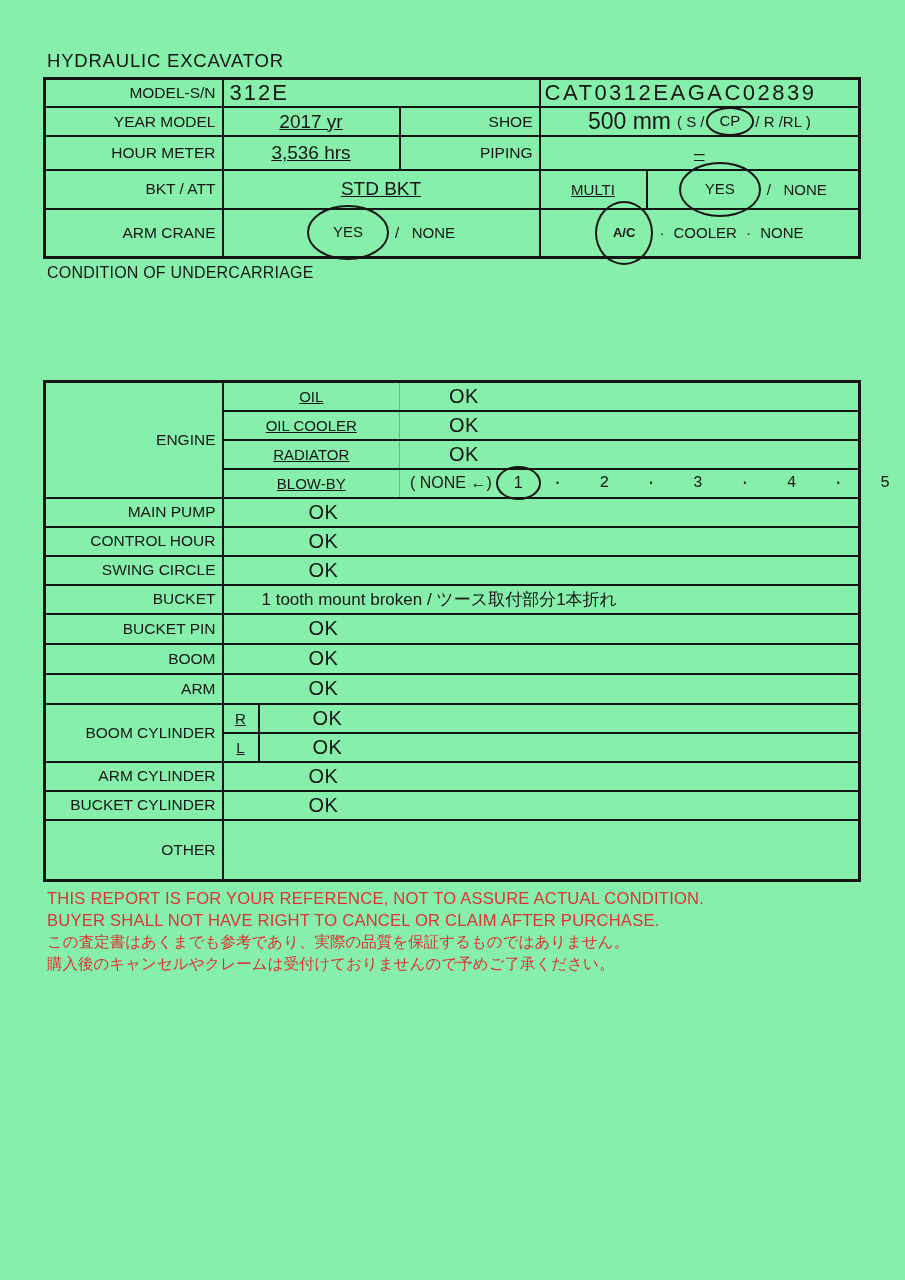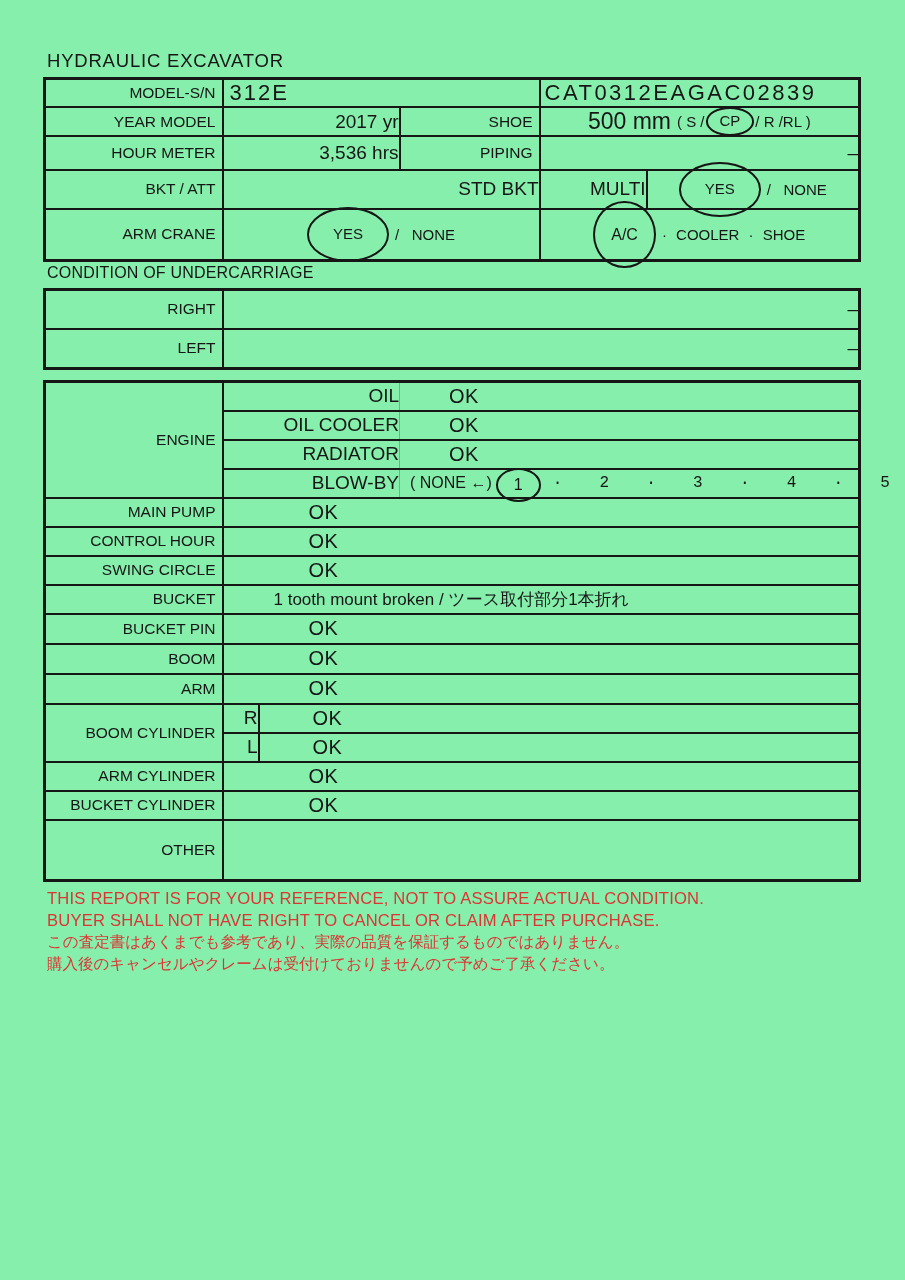--- a/index.html
+++ b/index.html
@@ -12,43 +12,43 @@
   .doc-title { font-size:18.5px; letter-spacing:0.8px; white-space:nowrap; }
   .sub-title { font-size:16px; letter-spacing:0.2px; white-space:nowrap; }
 
   table.t { position:absolute; border-collapse:collapse; table-layout:fixed; border:3px solid #161616; }
   table.t td { border:2px solid #161616; vertical-align:middle; padding:0; overflow:visible; }
 
   table.t td.lbl { text-align:right; padding-right:6px; font-size:15.5px; white-space:nowrap; }
   table.t td.big { font-size:22px; letter-spacing:2px; padding-left:6px; white-space:nowrap; }
   table.t td.ls3 { letter-spacing:2.5px; padding-left:4px; }
   table.t td.mid { font-size:19px; }
-  table.t td.sm  { font-size:19px; }
-  table.t td.ctr { text-align:right; }
+  table.t td.sm  { font-size:15px; }
+  table.t td.ctr { text-align:center;text-decoration:underline; }
   table.t td.ok  { font-size:20px; letter-spacing:0.5px; }
   table.t td.pl85 { padding-left:85px; }
   table.t td.pl53 { padding-left:53px; }
   table.t td.pl49 { padding-left:49px; }
-  table.t td.val17 { font-size:17px; padding-left:50px; white-space:nowrap; }
+  table.t td.val17 { font-size:17px; padding-left:38px; white-space:nowrap; }
   table.t td.esl { border-left:1px solid #9a9a9a; }
   table.t td.esr { border-right:1px solid #9a9a9a; }
 
   .fc { display:flex; align-items:center; justify-content:center; width:100%; height:100%; }
-  .fl { display:flex; align-items:flex-end; justify-content:flex-start; width:100%; height:100%; }
+  .fl { display:flex; align-items:center; justify-content:flex-start; width:100%; height:100%; }
   .pre { white-space:pre; }
   .sm15 { font-size:15px; }
   .mid19 { font-size:23px; }
 
   .circ {
     display:inline-block; border:2px solid #161616; border-radius:50%;
     line-height:1.1; text-align:center; vertical-align:middle; white-space:nowrap;
   }
   .circ-yes { font-size:15px; padding:17px 24px; margin:-9px 0; }
   .circ-cp  { font-size:15px; padding:4px 12px; margin:-8px 1px; }
-  .circ-ac  { font-size:16px; padding:23px 16px; margin:-9px 0; }
+  .circ-ac  { font-size:13px; padding:23px 16px; margin:-9px 0;font-weight:bold; }
   .circ-one { font-size:16px; padding:6px 16px; margin:-10px 0 -10px 4px; }
 
   .gap6 { margin-left:6px; }
   .gap8 { margin-left:12px;font-family:Liberation Mono, monospace; }
   .gap14 { margin-left:14px; }
   .ws9 { word-spacing:9px; }
   .ws5 { word-spacing:5px; }
   .blowby { font-size:16px; padding-left:10px; }
 
   .disc { position:absolute; left:47px; top:888px; color:#dd3434; }
@@ -110,45 +110,29 @@
         <td class="lbl">ARM CRANE</td>
         <td colspan="2">
           <div class="fc">
             <span class="circ circ-yes">YES</span>
             <span class="sm15 pre gap6">/   NONE</span>
           </div>
         </td>
         <td colspan="2">
           <div class="fc">
             <span class="circ circ-ac">A/C</span>
-            <span class="sm15 pre ws5 gap6">· COOLER · SHOE</span>
+            <span class="sm15 pre ws5 gap6">· COOLER · NONE</span>
           </div>
         </td>
       </tr>
     </tbody>
   </table>
 
   <div class="abs sub-title" style="left:47px; top:264px;">CONDITION OF UNDERCARRIAGE</div>
 
-  <table class="t" style="left:43px; top:288px; width:815px;">
-    <colgroup>
-        <col style="width:178px">
-        <col style="width:637px">
-      </colgroup>
-    <tbody>
-      <tr style="height:39px;">
-        <td class="lbl">RIGHT</td>
-        <td class="mid ctr">–</td>
-      </tr>
-      <tr style="height:40px;">
-        <td class="lbl">LEFT</td>
-        <td class="mid ctr">–</td>
-      </tr>
-    </tbody>
-  </table>
 
   <table class="t" style="left:43px; top:380px; width:815px;">
     <colgroup>
       <col style="width:178px">
         <col style="width:36px">
         <col style="width:141px">
         <col style="width:460px">
     </colgroup>
     <tbody>
       <tr style="height:29px;">

